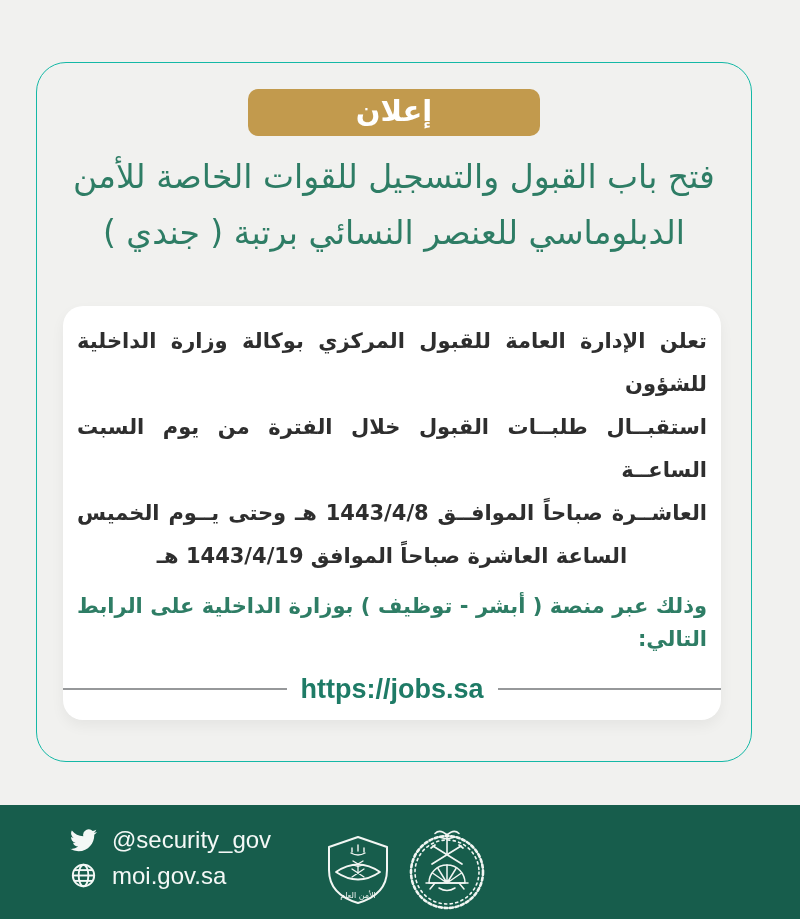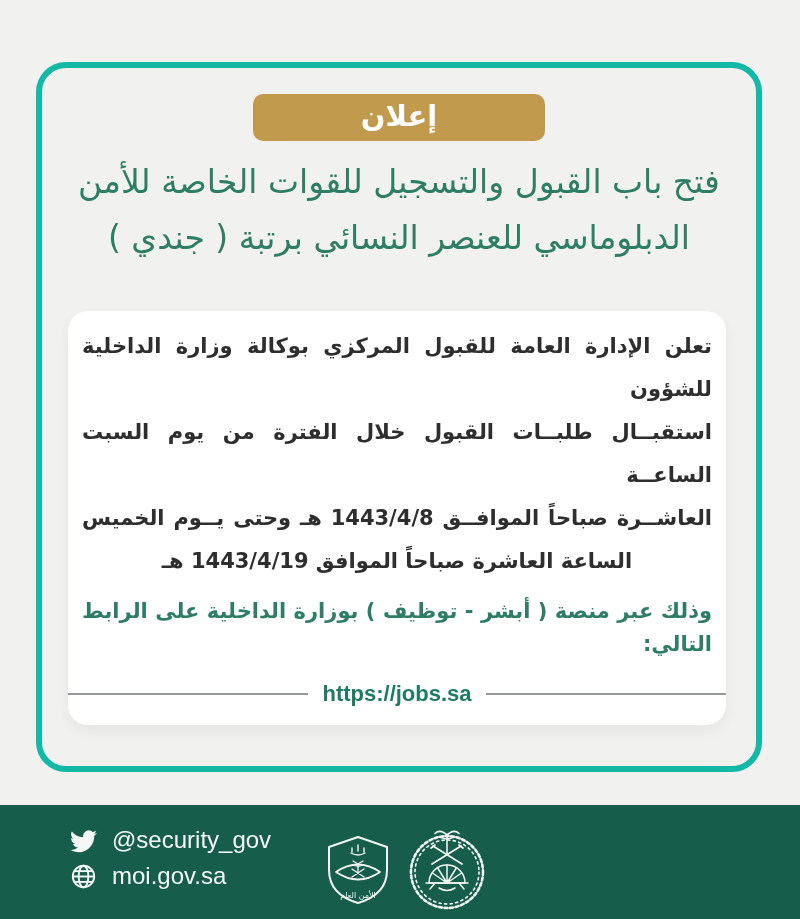--- a/index.html
+++ b/index.html
@@ -3,21 +3,21 @@
 <meta charset="utf-8">
 <style>
   html,body { margin:0; padding:0; }
   .page {
     position:relative; width:800px; height:919px; overflow:hidden;
     background:#f1f1ef; font-family:"DejaVu Sans", sans-serif;
   }
   
   .card {
     position:absolute; left:36px; top:62px; width:714px; height:698px;
-    border:6px solid #14b8a6; border-radius:30px;
+    border:1px solid #14b8a6; border-radius:30px;
   }
   .badge {
     position:absolute; top:26px; left:50%; transform:translateX(-50%);
     width:292px; height:47px; background:#c29a4d; border-radius:10px;
     color:#ffffff; font-size:29px; font-weight:700; line-height:45px; text-align:center;
   }
   .title {
     position:absolute; top:86px; left:0; right:0; direction:rtl;
     text-align:center; color:#2e7d65; font-weight:400; font-size:33px; line-height:56px;
   }
@@ -38,33 +38,33 @@
     text-align:justify; text-align-last:justify;
   }
   .nline.right { text-align-last:right; }
   .linkrow {
     position:absolute; left:0; right:0; top:366px; height:34px;
     display:flex; align-items:center;
   }
   .rule { flex:1; height:2px; background:#96989a; }
   .url {
     margin:0 14px; font-family:"Liberation Sans", sans-serif;
-    font-weight:700; font-size:22px; color:#1e7b66; text-decoration:none;
+    font-weight:700; font-size:27px; color:#1e7b66; text-decoration:none;
   }
   
   .footer {
     position:absolute; left:0; top:805px; width:800px; height:114px;
     background:#175d4c;
   }
   .contacts {
     position:absolute; left:70px; top:21px;
     display:flex; flex-direction:column; gap:8px;
   }
   .crow {
-    display:flex; align-items:center; gap:15px;
+    display:flex; align-items:flex-start; gap:15px;
     color:#f4f8f6; font-family:"Liberation Sans", sans-serif; font-size:24px;
     cursor:pointer;
   }
   .crow svg { display:block; }
   .emblem-ps  { position:absolute; left:321px; top:27px; }
   .emblem-moi { position:absolute; left:405px; top:19px; }
   .emblem-ps svg, .emblem-moi svg { display:block; }
 </style>
 </head>
 <body>

